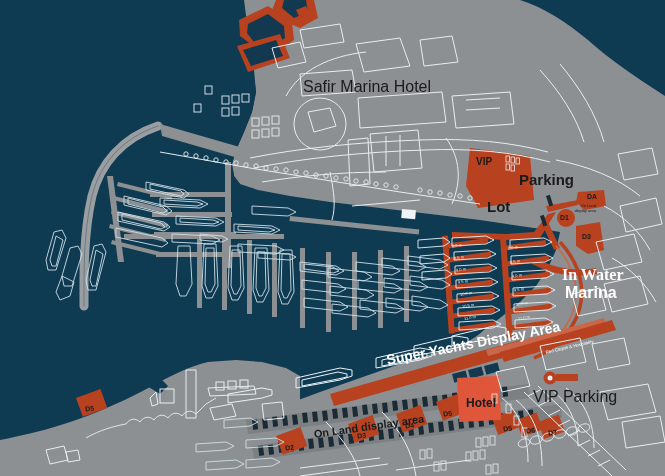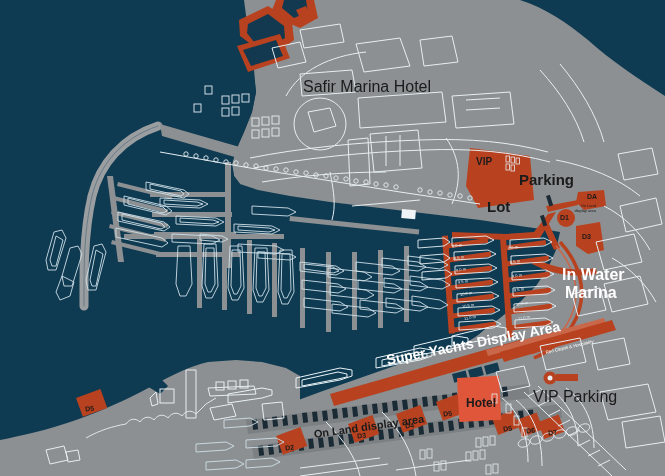--- a/index.html
+++ b/index.html
@@ -575,21 +575,21 @@
 
     </g>
   </svg>
 
   <div class="lbl lbl-dark lbl-big" style="left:303px; top:78px;">Safir Marina Hotel</div>
 
   <div class="lbl lbl-dark lbl-bold" style="left:476px; top:156px; font-size:10px;">VIP</div>
   <div class="lbl lbl-dark lbl-bold" style="left:471px; top:171px; font-size:15px;margin-left:48px;">Parking</div>
   <div class="lbl lbl-dark lbl-bold" style="left:487px; top:198px; font-size:15px;">Lot</div>
 
-  <div class="lbl lbl-white lbl-bold" style="left:562px; top:266px; font-size:16px;">In Water</div>
+  <div class="lbl lbl-white lbl-bold" style="left:562px; top:266px; font-size:16px;font-family:Liberation Serif, serif;">In Water</div>
   <div class="lbl lbl-white lbl-bold" style="left:565px; top:284px; font-size:16px;">Marina</div>
 
   <div class="lbl lbl-white lbl-bold" style="left:385px; top:352px; font-size:14px; transform:rotate(-11deg); transform-origin:left top;">Super Yachts Display Area</div>
 
   <div class="lbl lbl-dark lbl-bold" style="left:313px; top:428px; font-size:11px; transform:rotate(-8deg); transform-origin:left top;">On Land display area</div>
 
   <div class="lbl lbl-dark lbl-bold" style="left:466px; top:396px; font-size:12px;">Hotel</div>
 
   <div class="lbl lbl-dark lbl-big" style="left:533px; top:388px;">VIP Parking</div>
 

